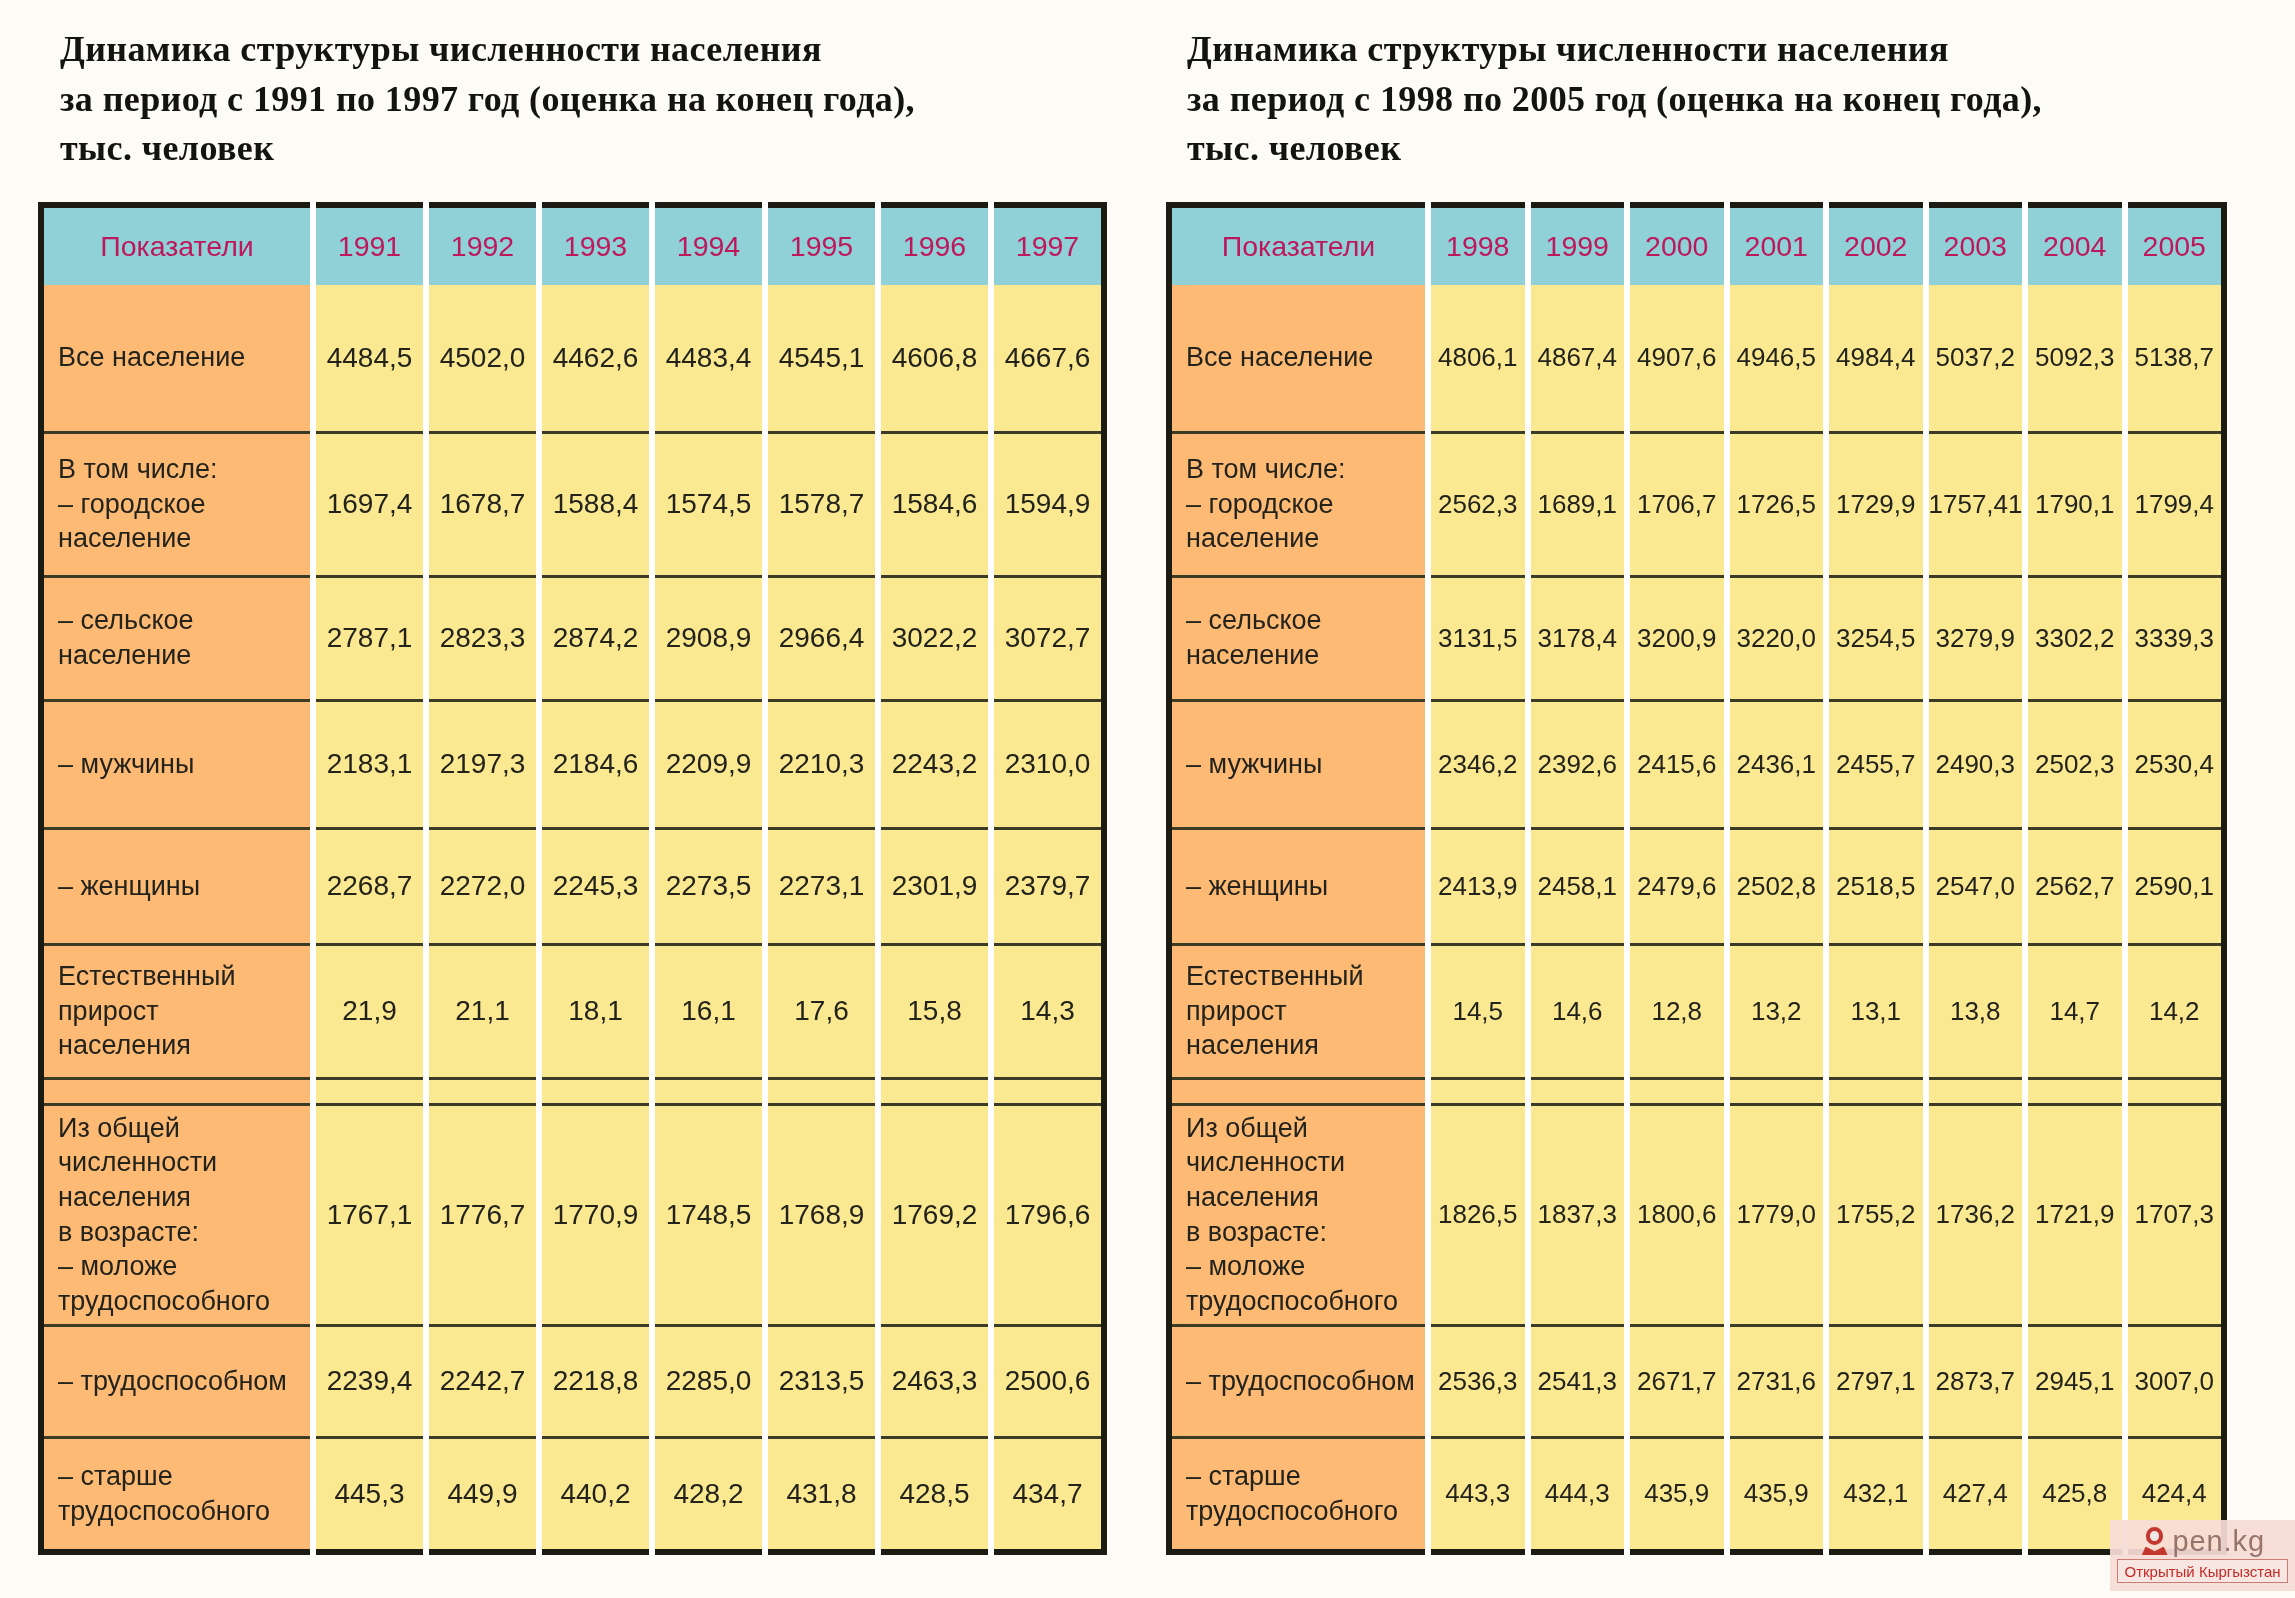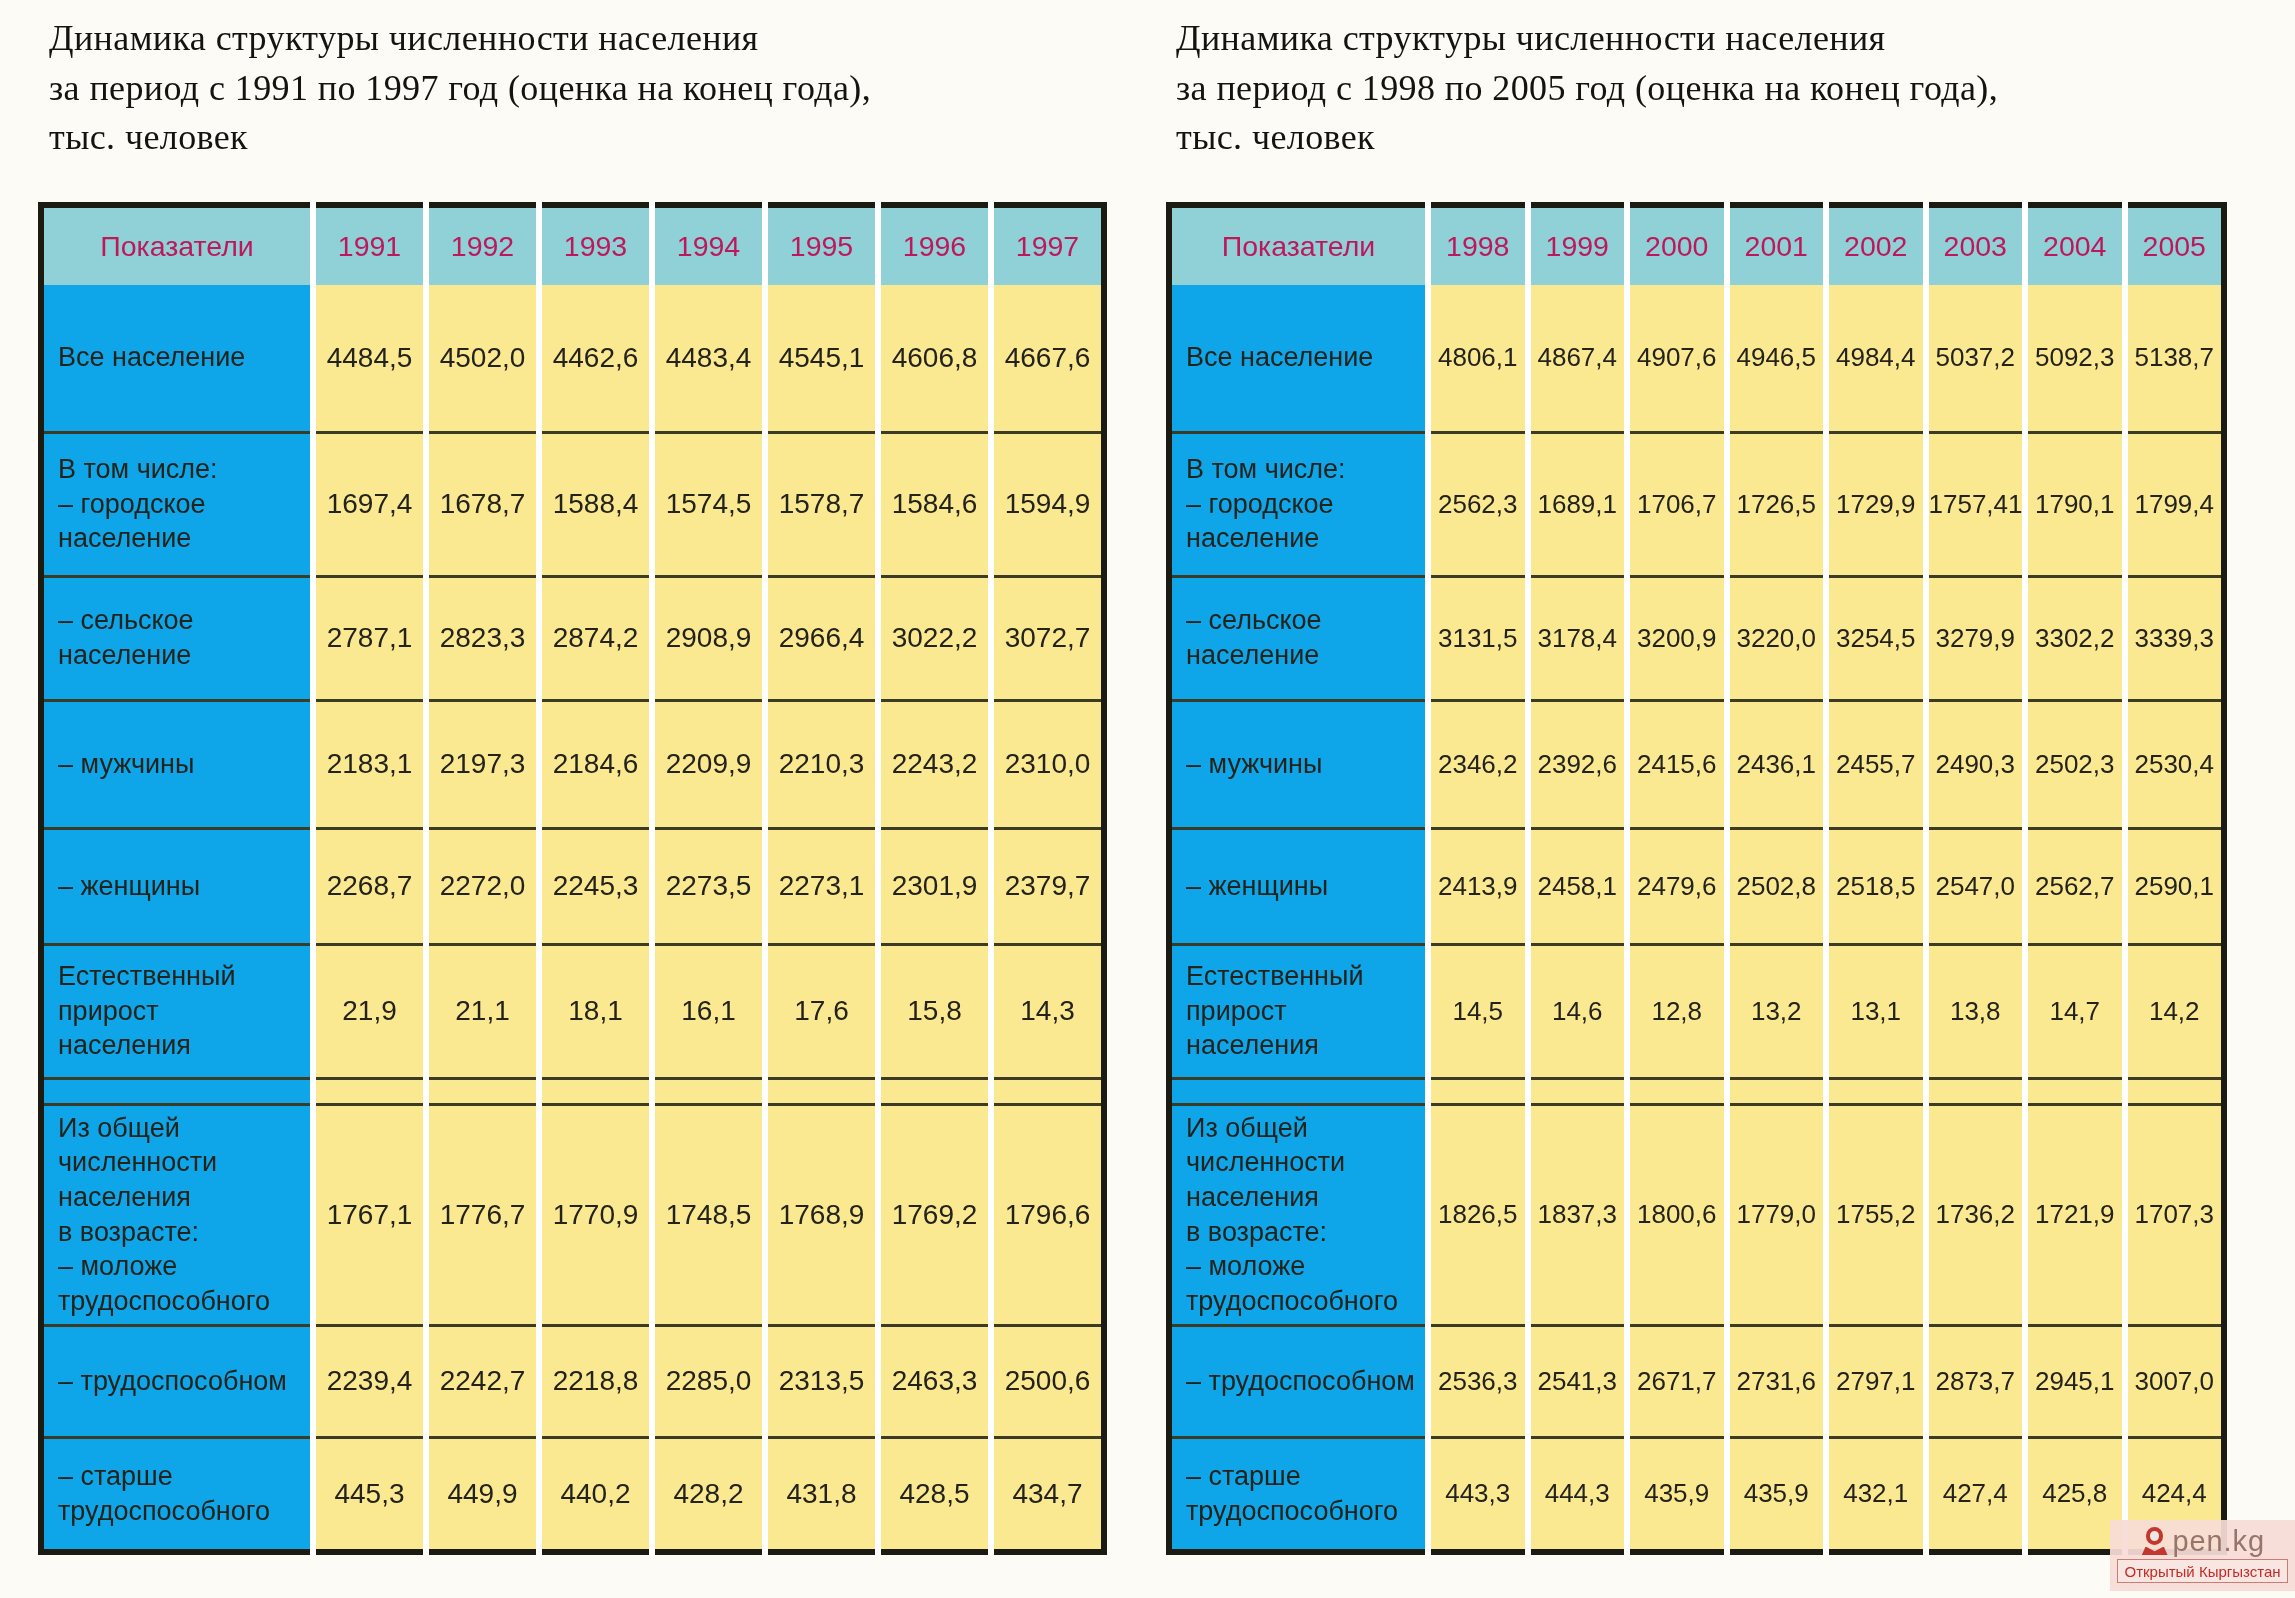--- a/index.html
+++ b/index.html
@@ -6,23 +6,23 @@
   body{
     width:2295px;height:1598px;
     background:#fcfbf6;
     font-family:"Liberation Sans", sans-serif;
     position:relative;overflow:hidden;
   }
   .canvas{position:absolute;inset:0;width:2295px;height:1598px;}
 
   
   .tbl-title{
-    position:absolute;top:7px;margin:7px;
+    position:absolute;top:7px;margin:18px;
     font-family:"Liberation Serif", serif;
-    font-weight:normal;font-size:36px;line-height:1.38;
+    font-weight:bold;font-size:36px;line-height:1.38;
     color:#131310;white-space:pre-line;letter-spacing:0.4px;
   }
   #title-left{left:42px;width:1073px;}
   #title-right{left:1169px;width:1116px;}
 
   
   table.pop{
     position:absolute;top:202px;
     border-collapse:collapse;table-layout:fixed;
     border:6px solid #1b1b12;
@@ -31,21 +31,21 @@
   #table-right{left:1166px;width:1061px;}
   #table-left col.label-col{width:272px;}
   #table-right col.label-col{width:259px;}
 
   table.pop thead tr{height:80px;}
   table.pop thead th{
     background:#8fd1d6;font-weight:400;font-size:28.5px;color:#be185d;
     text-align:center;vertical-align:middle;padding:0;
   }
   table.pop tbody th{
-    background:#0ea5e9;font-weight:400;font-size:27px;line-height:1.28;
+    background:#fdba74;font-weight:400;font-size:27px;line-height:1.28;
     color:#23231c;text-align:left;vertical-align:middle;
     padding:0 7px 0 14px;white-space:pre-line;
   }
   table.pop td{
     background:#fbe992;font-size:28px;color:#23231c;
     text-align:center;vertical-align:middle;padding:0;
   }
   #table-right td{font-size:26px;}
 
   

